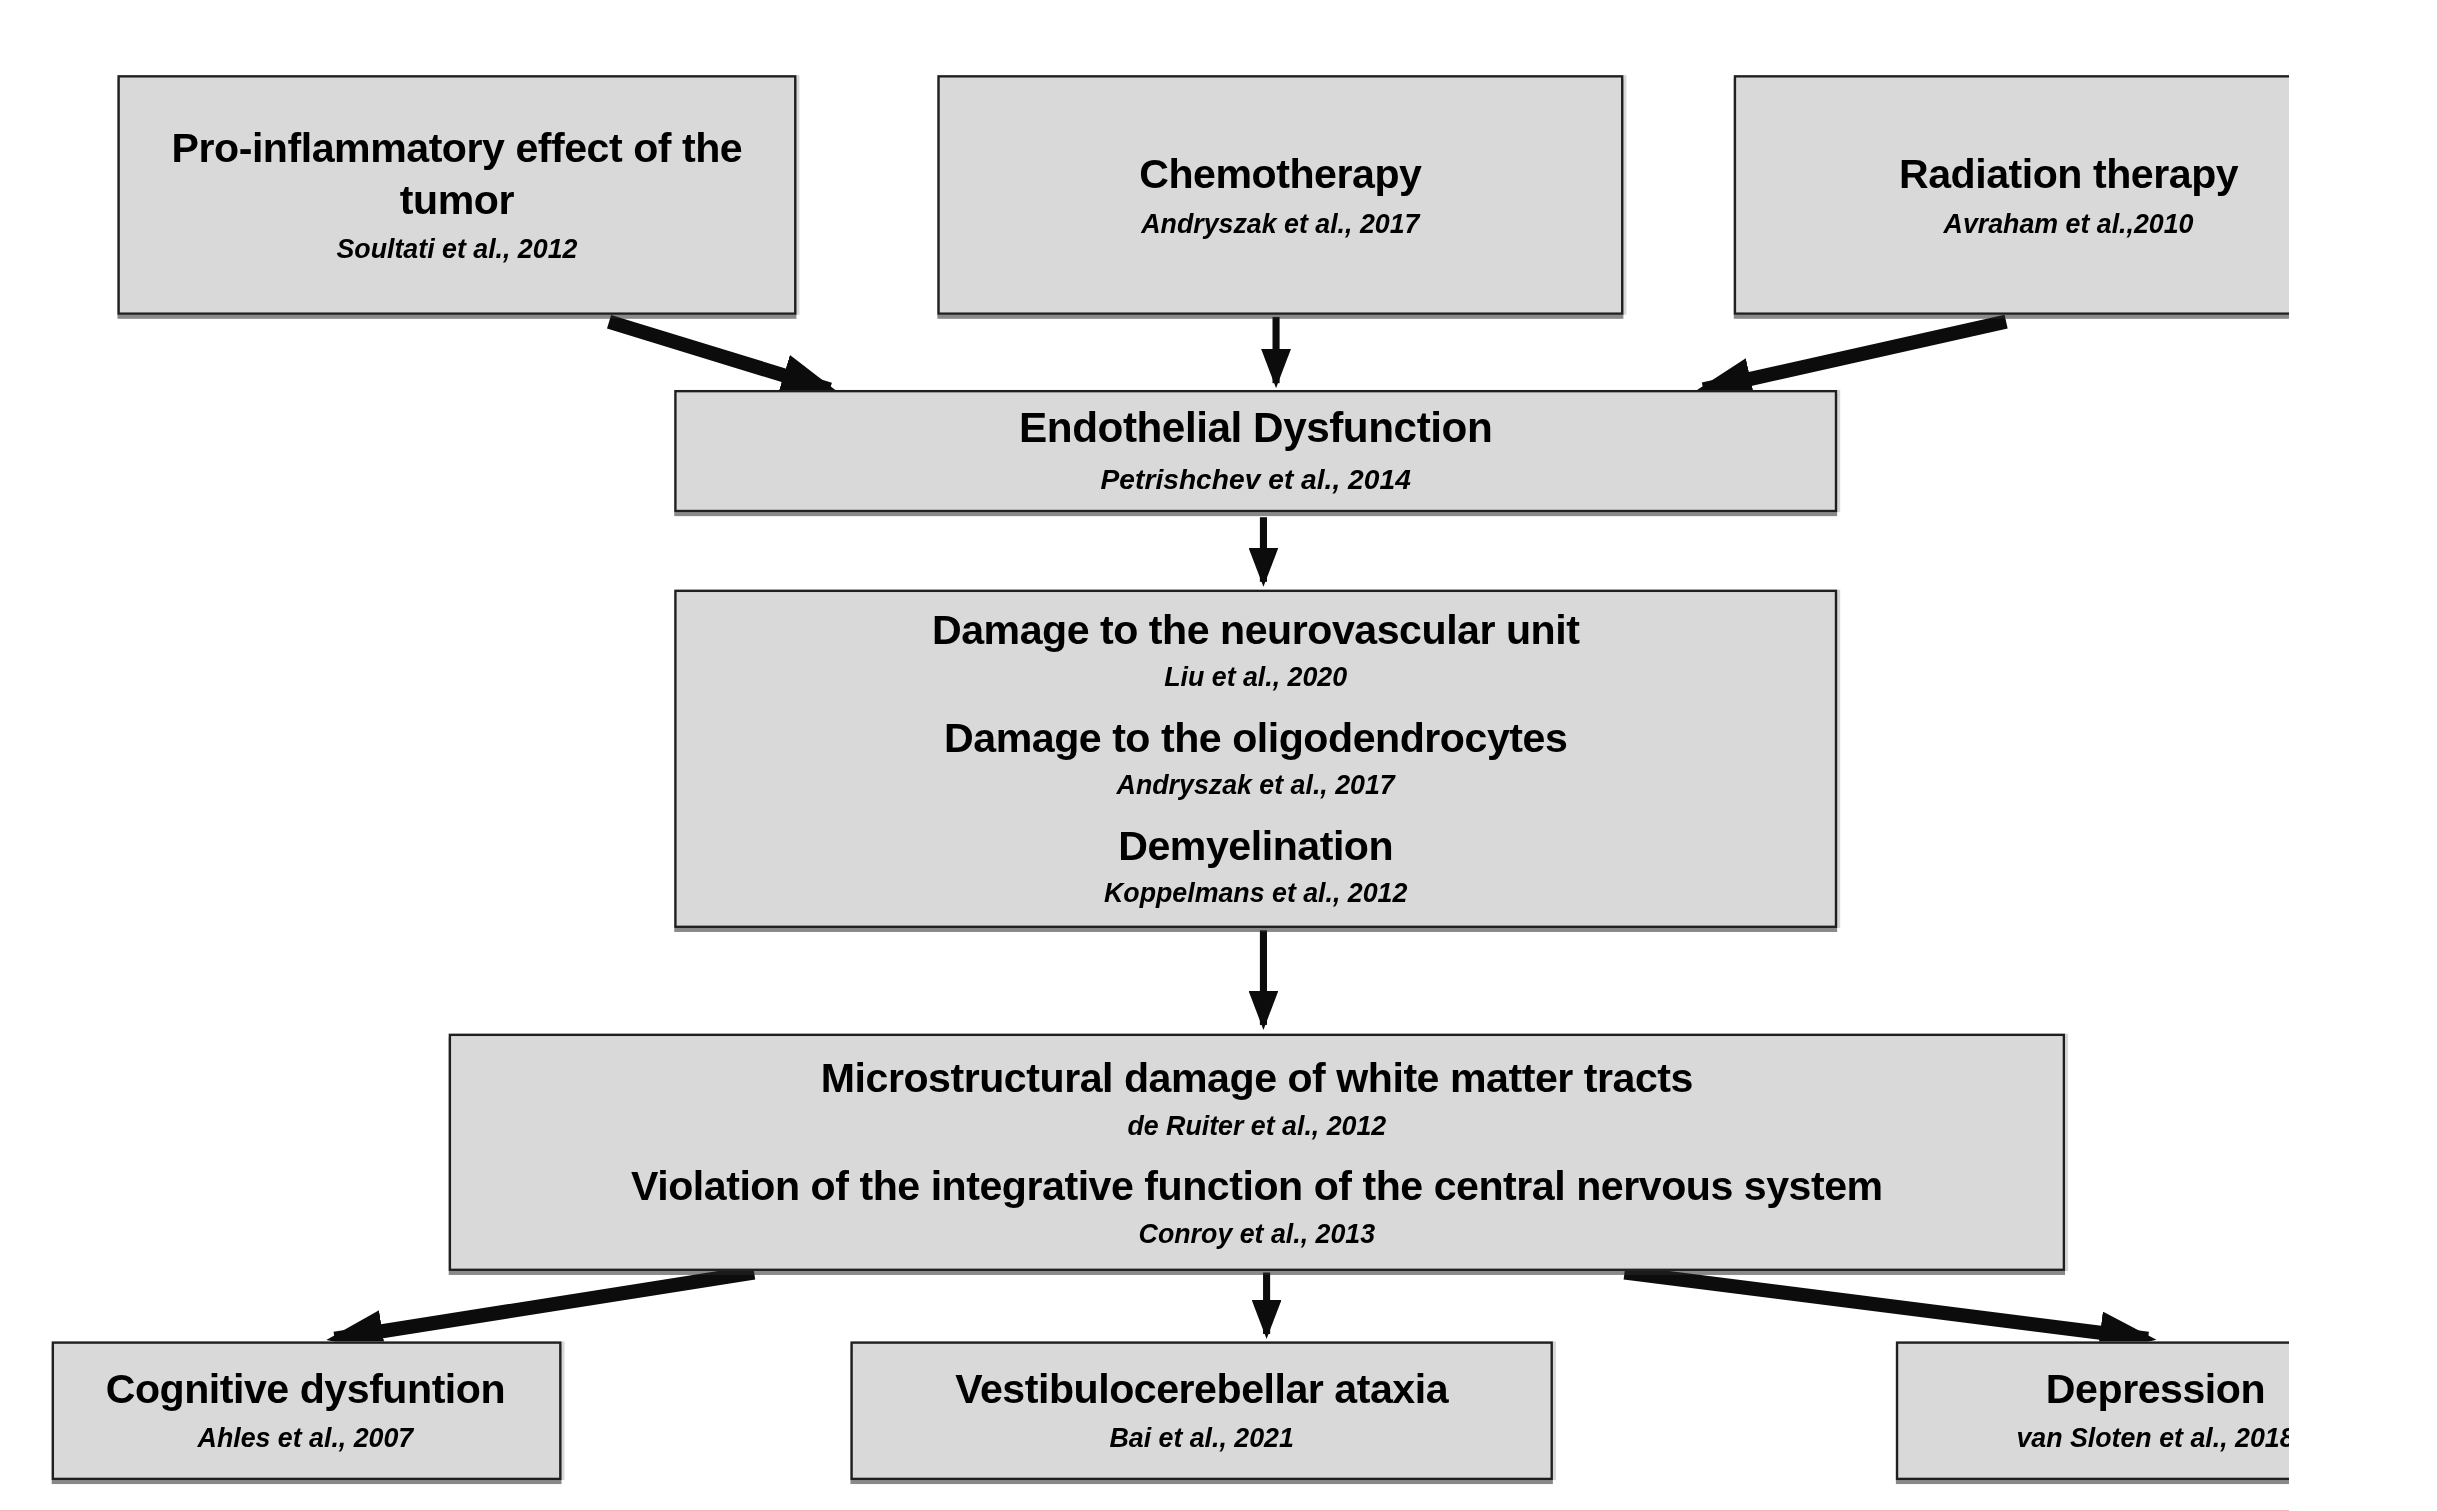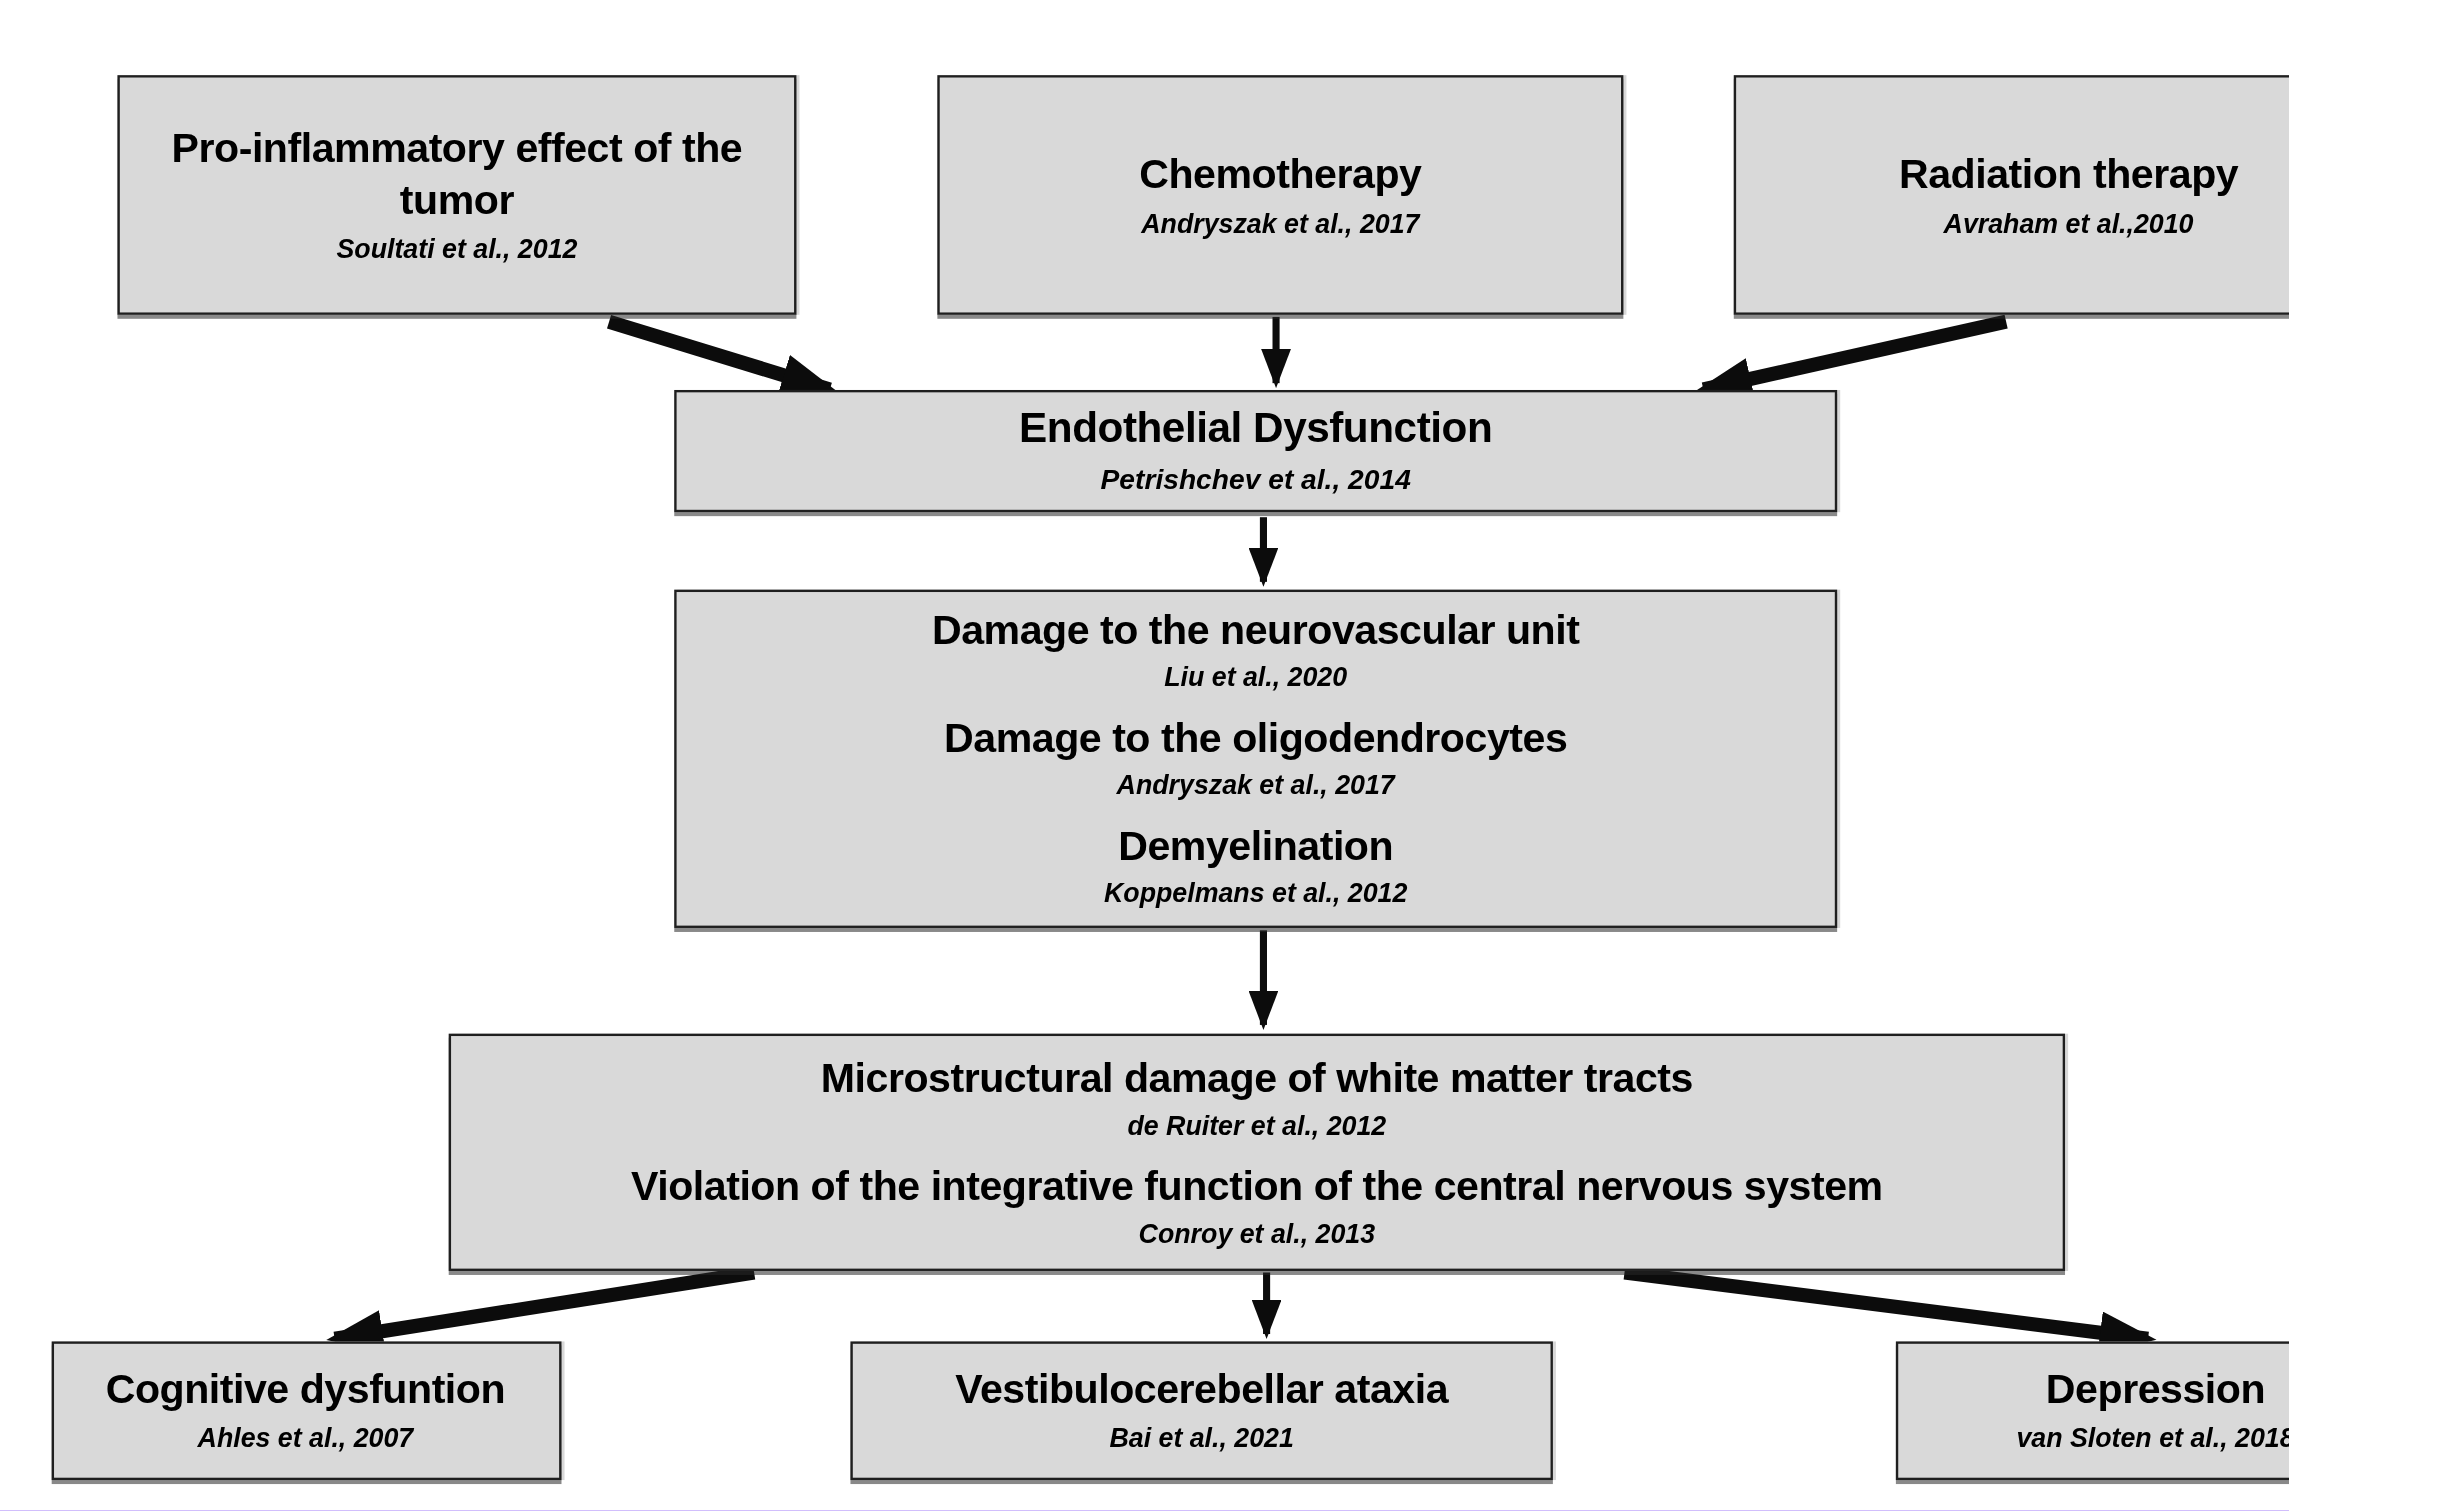--- a/index.html
+++ b/index.html
@@ -1,16 +1,16 @@
 <!DOCTYPE html>
 <html style="font-size:10.7px"><head>
 <meta charset="utf-8">
 <style>
   html, body { margin: 0; padding: 0; background: #ffffff; }
-  .stage { width: 2289px; height: 1512px; overflow: hidden; background: #8b5cf6; }
+  .stage { width: 2289px; height: 1512px; overflow: hidden; background: #ef4444; }
   .canvas {
     position: relative; width: 1038px; height: 643px; background: #ffffff;
     font-family: "Liberation Sans", sans-serif; color: #000;
     transform: scale(2.3493); transform-origin: 0 0;
   }
   .arrows { position: absolute; left: 0; top: 0; width: 1038px; height: 643px; pointer-events: none; }
   .node {
     position: absolute; background: #d9d9d9; border: 1.3px solid #1f1f1f;
     box-shadow: 0 1.7px 0 rgba(40,40,40,0.55), 1.3px 0 0 rgba(40,40,40,0.18);
     display: flex; flex-direction: column; align-items: center; justify-content: center;

